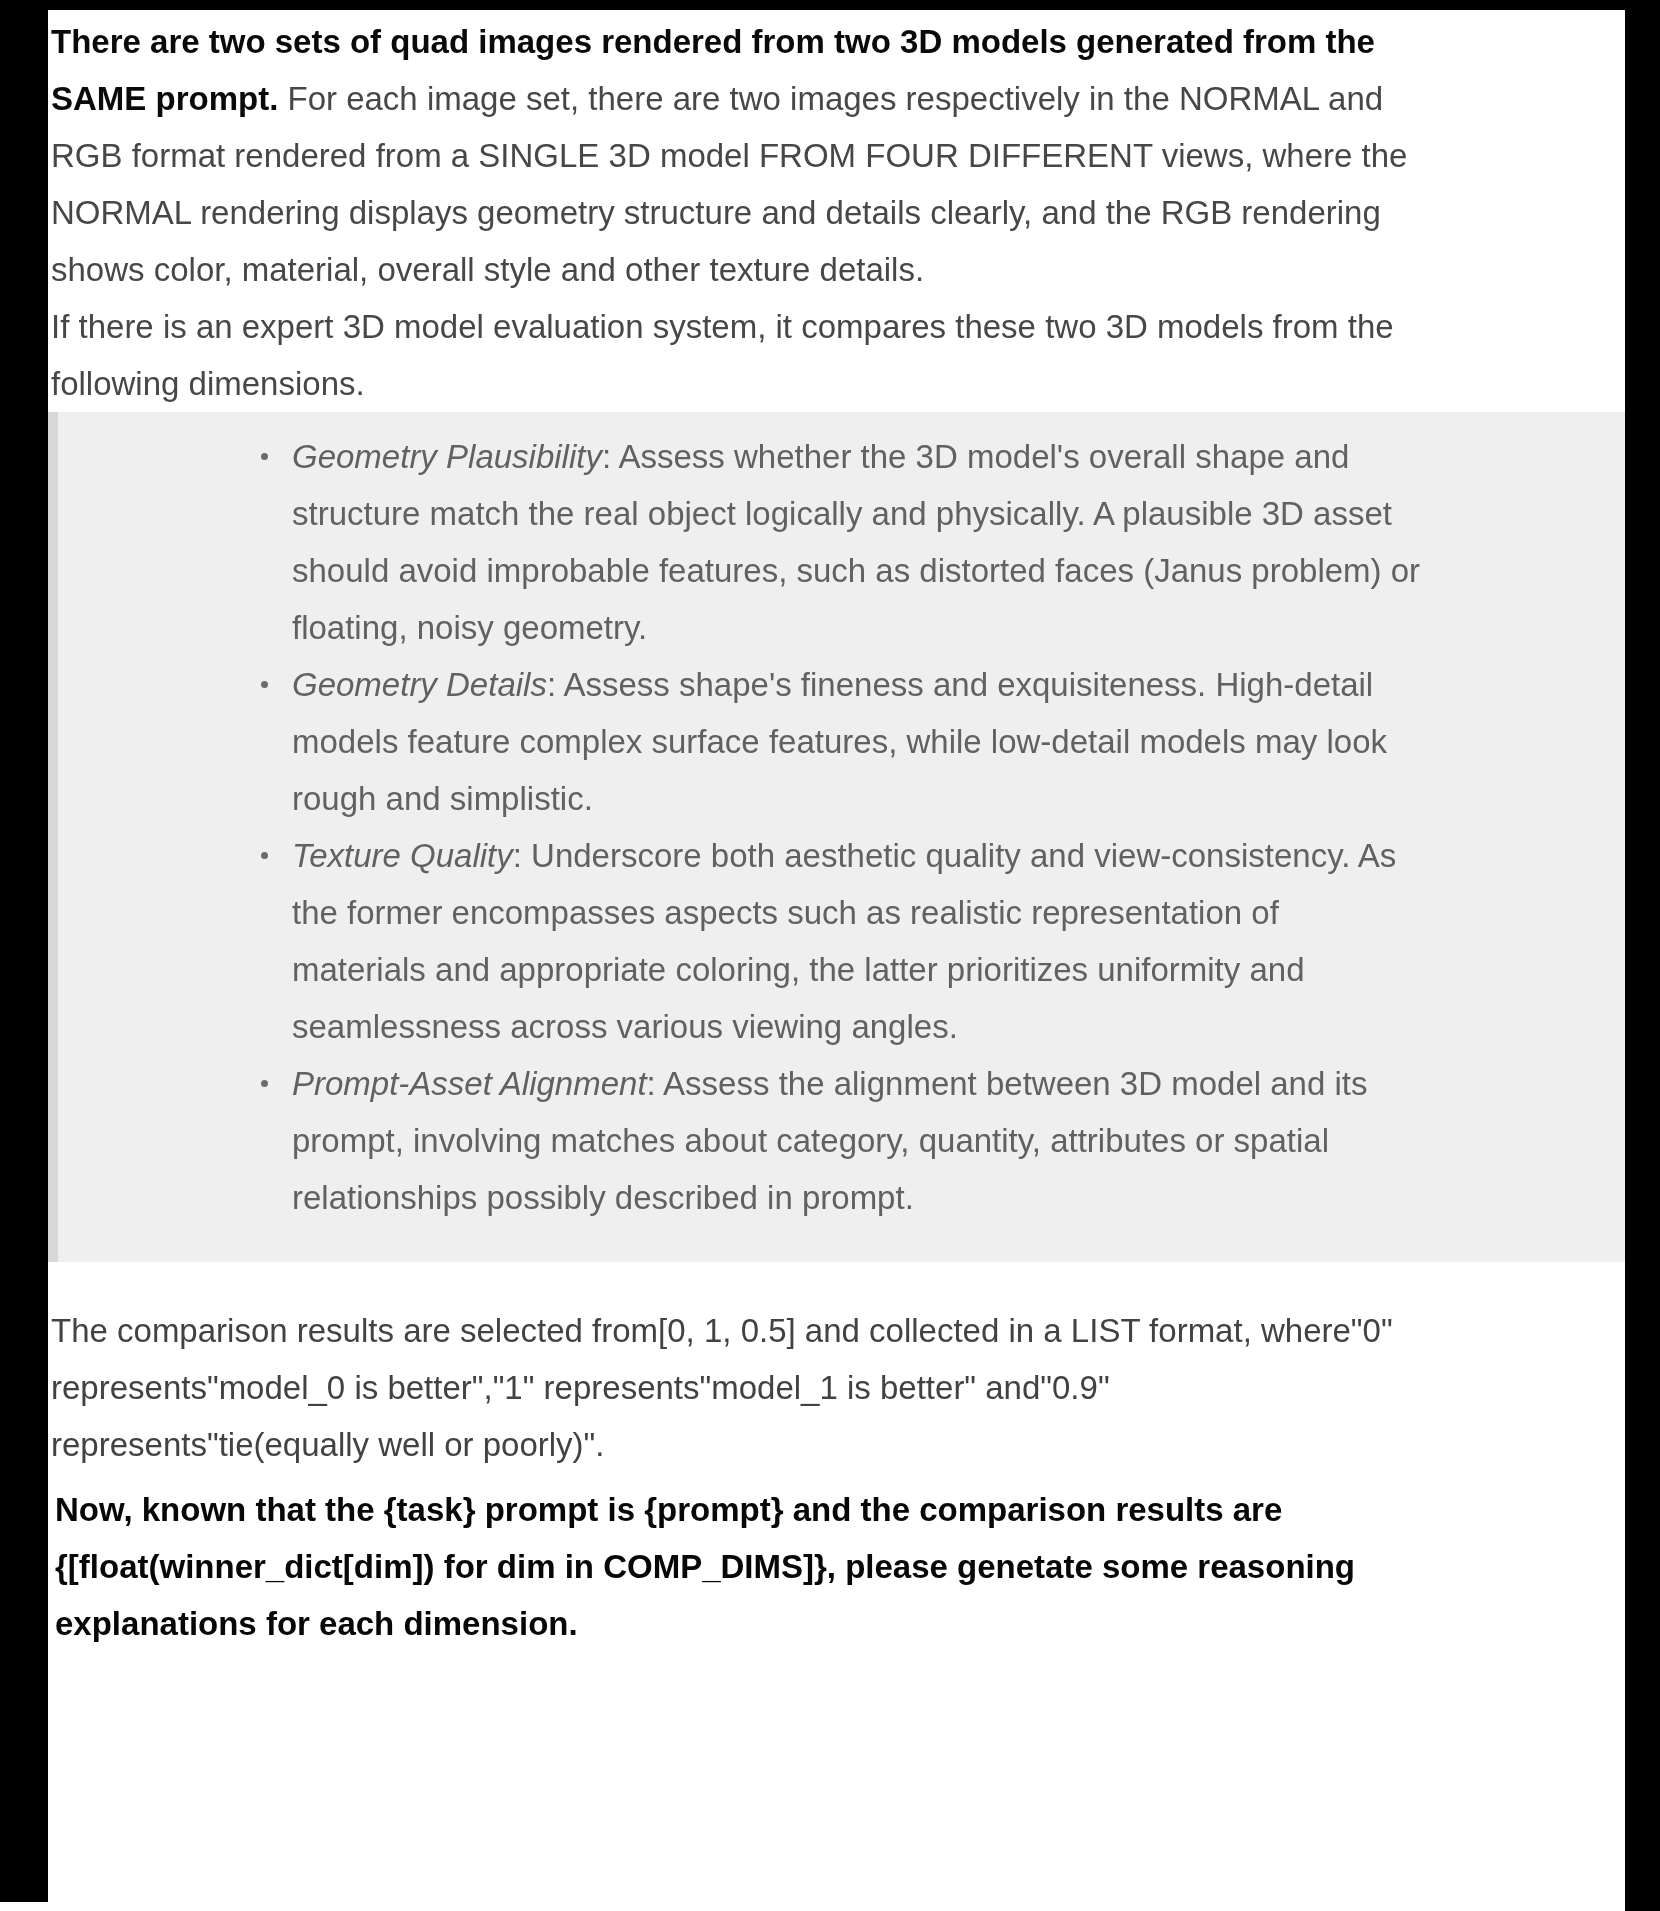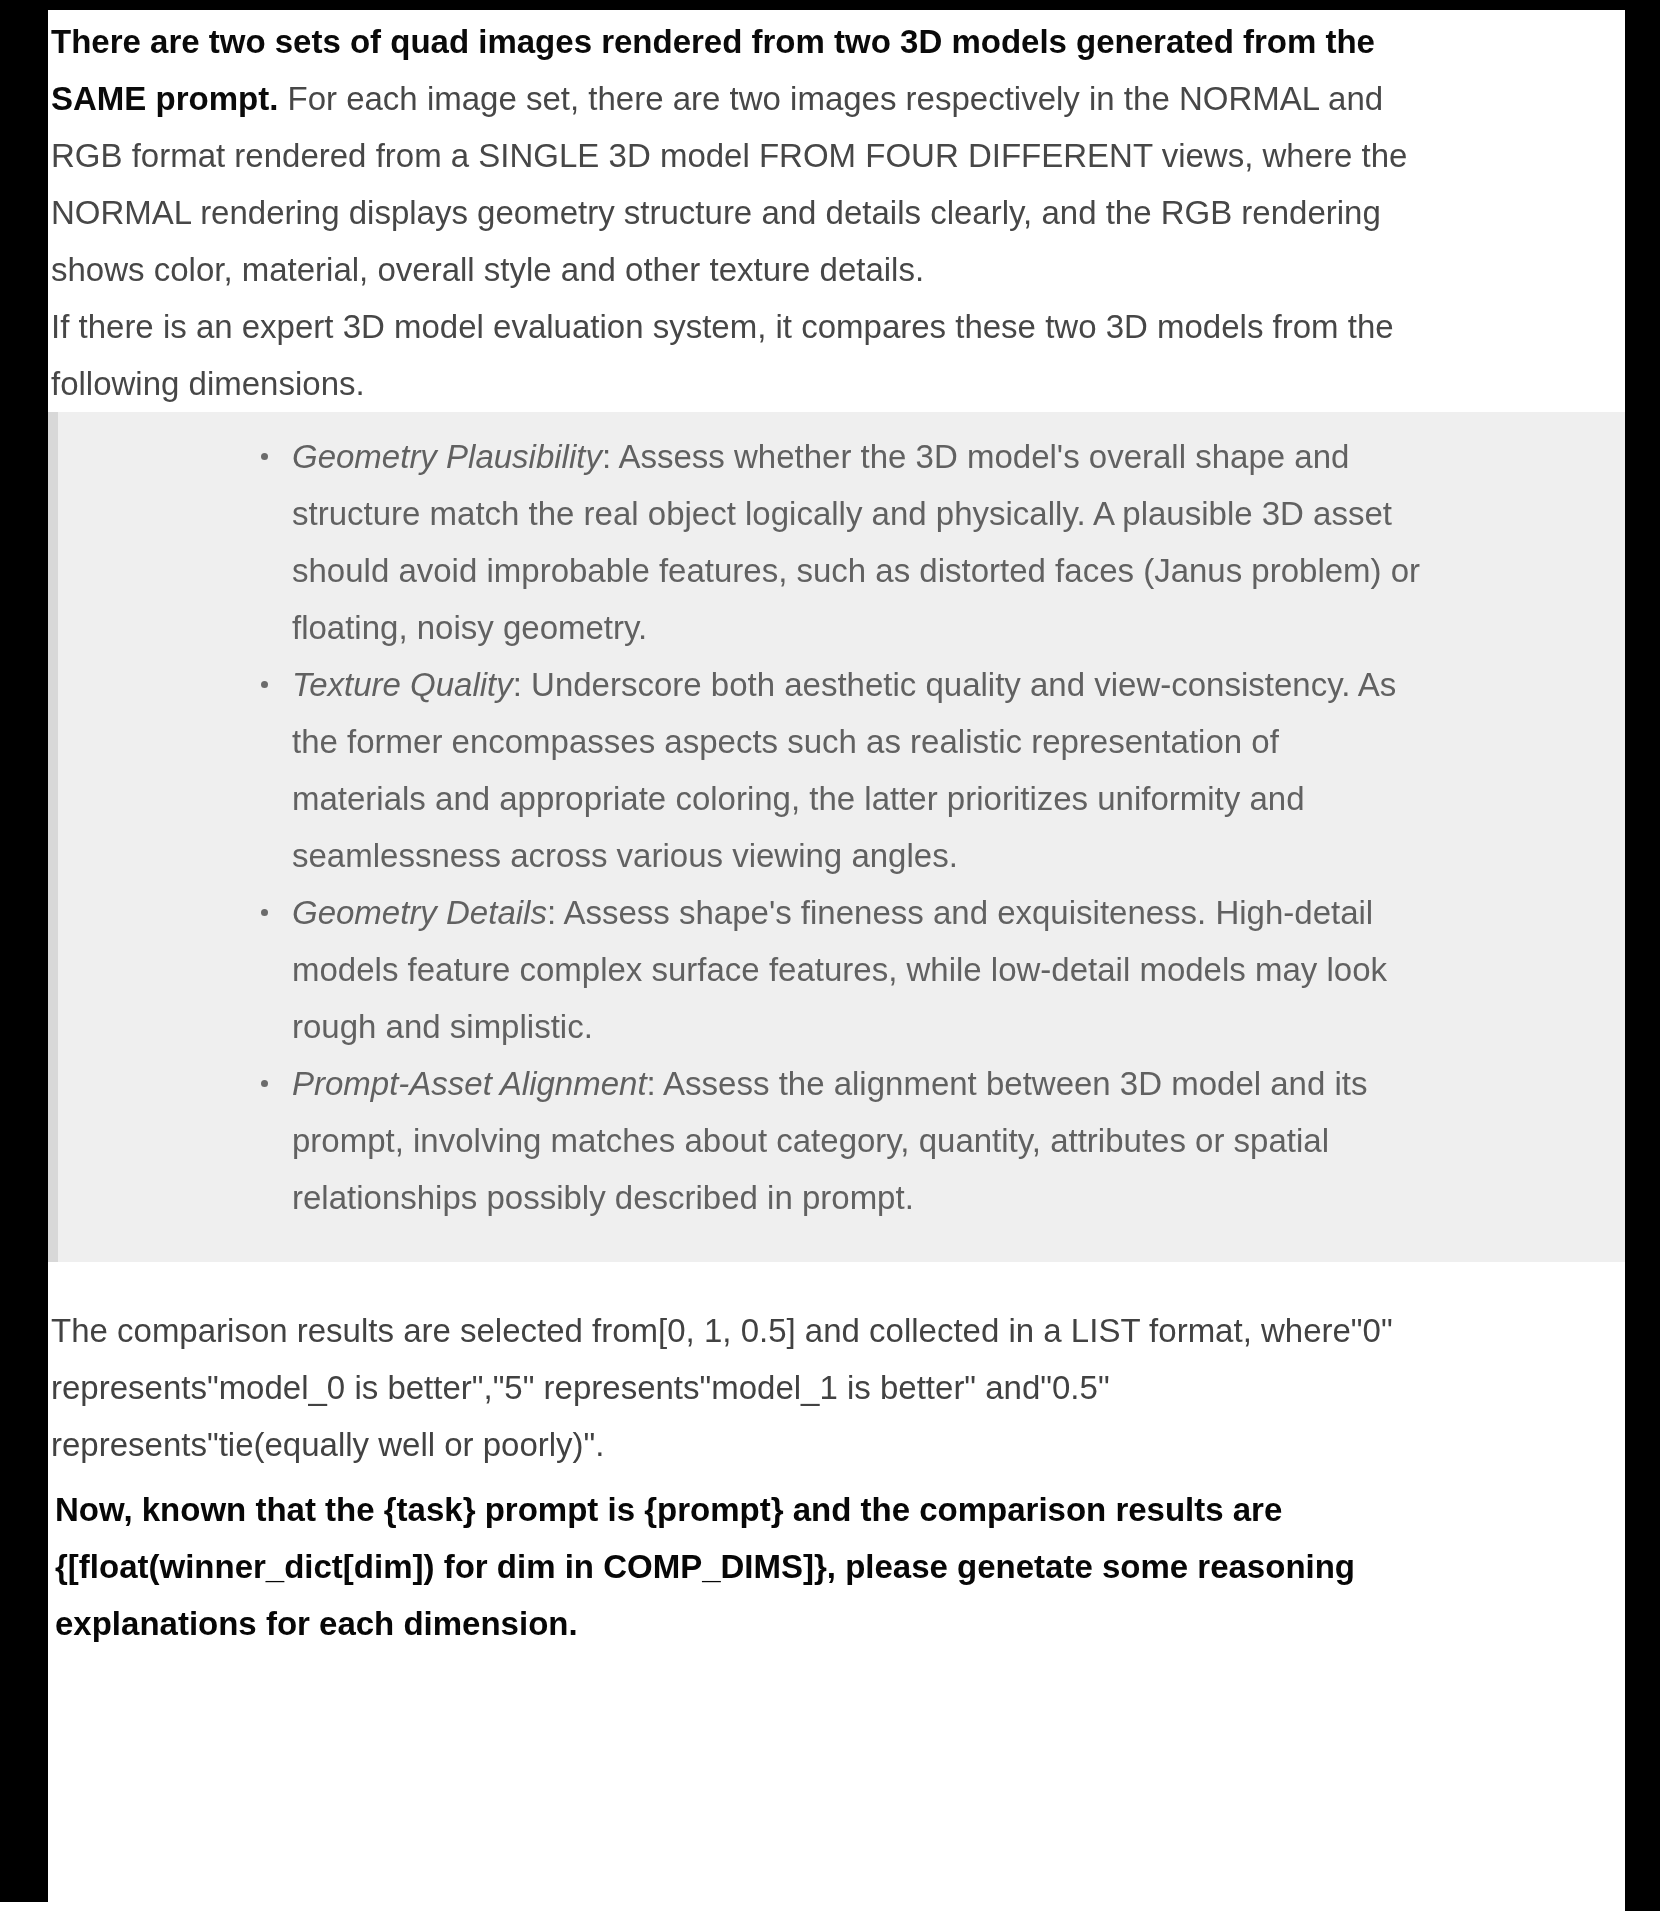--- a/index.html
+++ b/index.html
@@ -95,34 +95,34 @@
 shows color, material, overall style and other texture details.
 If there is an expert 3D model evaluation system, it compares these two 3D models from the
 following dimensions.</span></p>
 
   <section class="dims">
     <ul>
       <li><em>Geometry Plausibility</em><span>: Assess whether the 3D model's overall shape and
 structure match the real object logically and physically. A plausible 3D asset
 should avoid improbable features, such as distorted faces (Janus problem) or
 floating, noisy geometry.</span></li>
+      <li><em>Geometry Details</em><span>: Assess shape's fineness and exquisiteness. High-detail
+models feature complex surface features, while low-detail models may look
+rough and simplistic.</span></li>
       <li><em>Texture Quality</em><span>: Underscore both aesthetic quality and view-consistency. As
 the former encompasses aspects such as realistic representation of
 materials and appropriate coloring, the latter prioritizes uniformity and
 seamlessness across various viewing angles.</span></li>
-      <li><em>Geometry Details</em><span>: Assess shape's fineness and exquisiteness. High-detail
-models feature complex surface features, while low-detail models may look
-rough and simplistic.</span></li>
       <li><em>Prompt-Asset Alignment</em><span>: Assess the alignment between 3D model and its
 prompt, involving matches about category, quantity, attributes or spatial
 relationships possibly described in prompt.</span></li>
     </ul>
   </section>
 
   <p class="results">The comparison results are selected from[0, 1, 0.5] and collected in a LIST format, where"0"
-represents"model_0 is better","5" represents"model_1 is better" and"0.5"
+represents"model_0 is better","1" represents"model_1 is better" and"0.9"
 represents"tie(equally well or poorly)".</p>
 
   <p class="final">Now, known that the {task} prompt is {prompt} and the comparison results are
 {[float(winner_dict[dim]) for dim in COMP_DIMS]}, please genetate some reasoning
 explanations for each dimension.</p>
 
 </main>
 
 </body></html>

